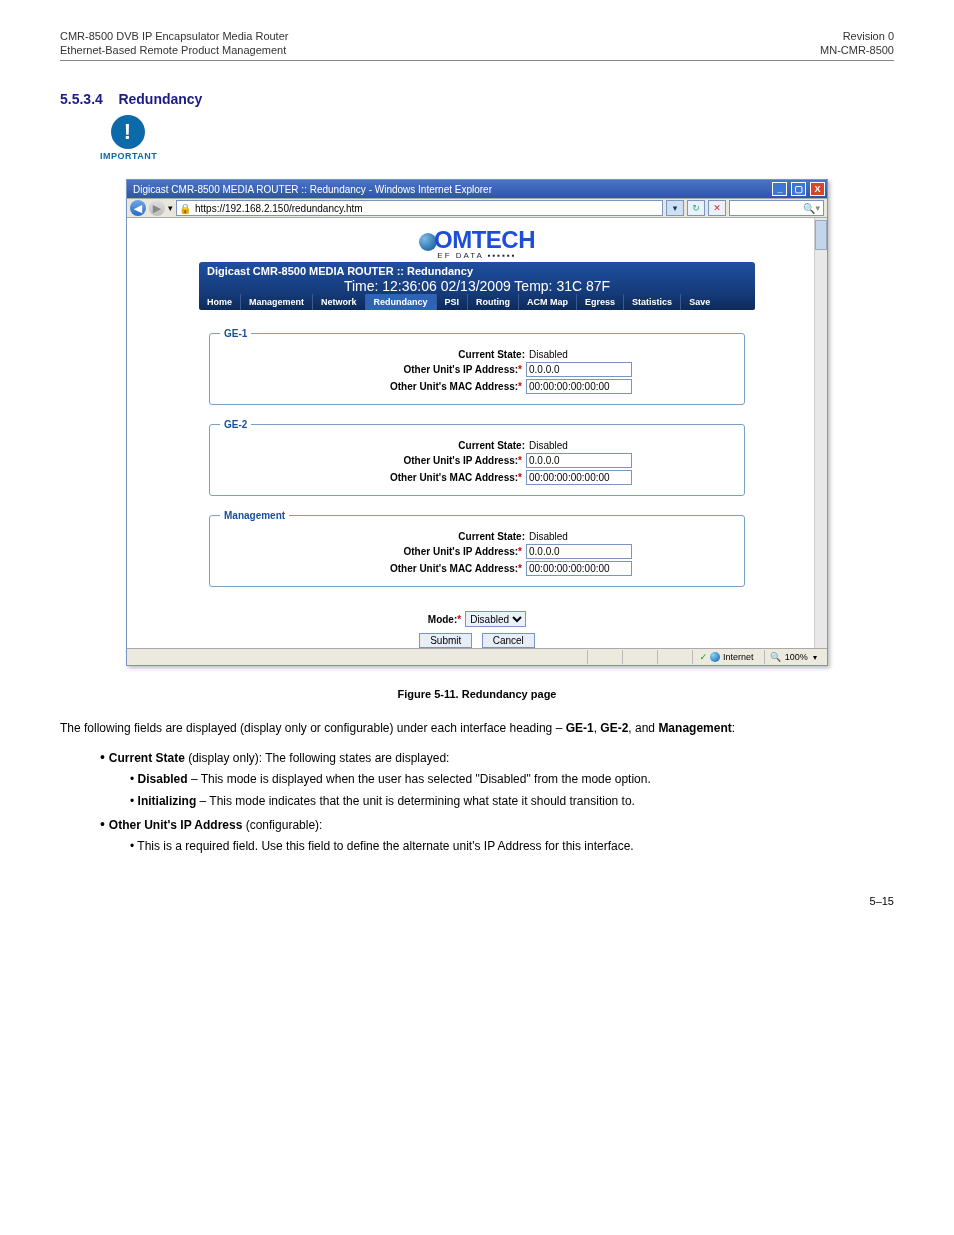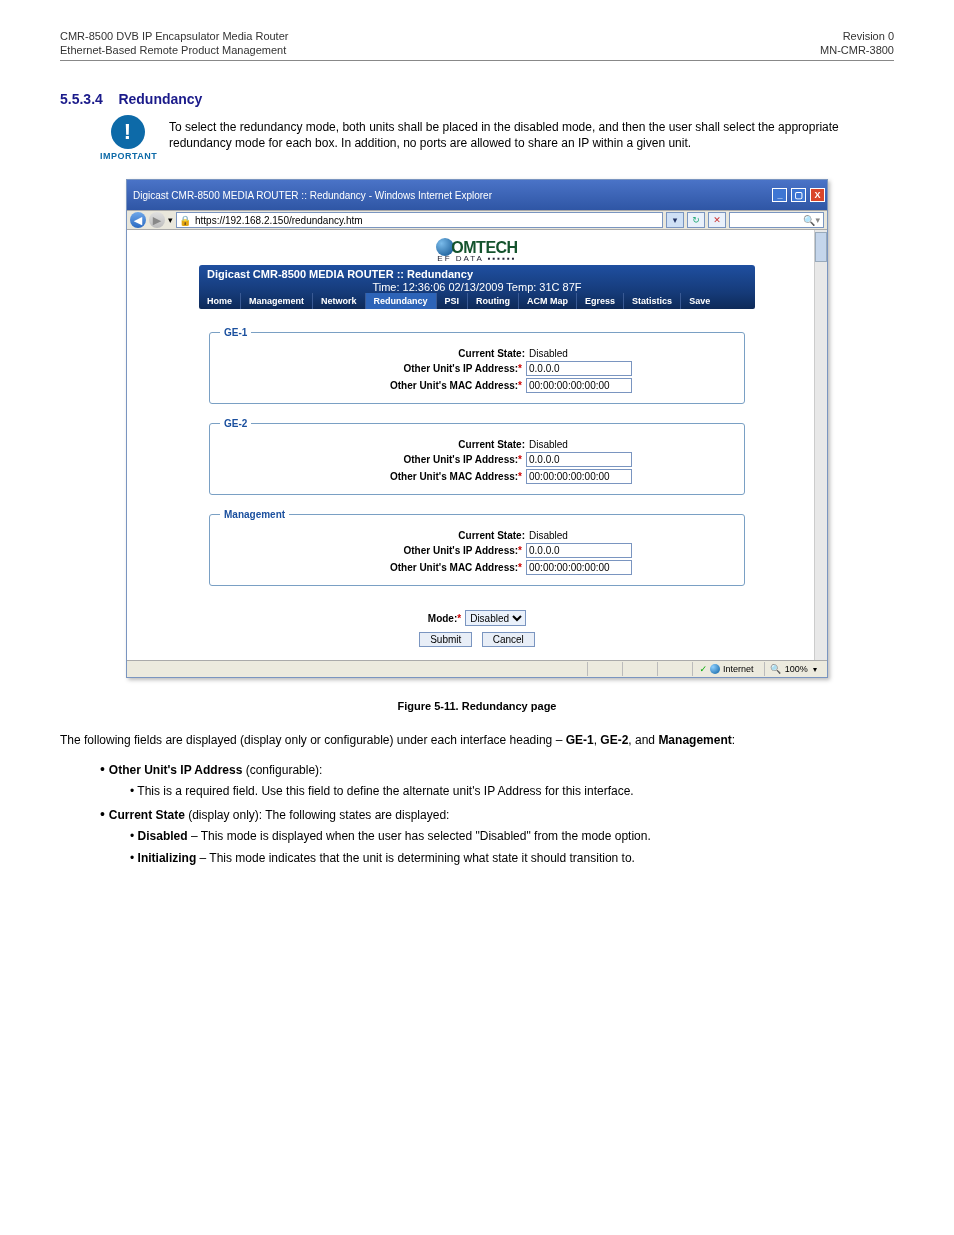--- a/index.html
+++ b/index.html
@@ -43,21 +43,21 @@
 
   
   .browser {
     width: 700px;
     margin: 0 auto 6px auto;
     border: 1px solid #7a95c0;
     box-shadow: 2px 2px 4px #bbb;
     background: #efefef;
   }
   .titlebar {
-    height: 30px;
+    height: 18px;
     background: linear-gradient(#4a73c7, #2f56a5);
     color: #fff;
     font-size: 10px;
     display: flex;
     align-items: center;
     justify-content: space-between;
     padding: 0 2px 0 6px;
   }
   .winbtns span {
     display: inline-block; width: 13px; height: 12px; margin-left: 1px;
@@ -80,29 +80,29 @@
     padding: 0 3px; display:flex; align-items:center; gap:3px;
   }
   .small-btn { width: 16px; height: 14px; border: 1px solid #7a95c0; background: #eaf1fb; font-size:9px; text-align:center; line-height:14px;}
   .searchbox { width: 90px; height: 14px; border: 1px solid #7a95c0; background:#fff; display:flex; align-items:center; justify-content:flex-end; padding-right:3px;}
   .mag { font-size:10px; color:#3a6; }
   .content-area { background:#fff; height: 430px; position:relative; overflow:hidden;}
   .scrollbar { position:absolute; right:0; top:0; bottom:0; width:12px; background:#e8e8e8; border-left:1px solid #ccc;}
   .scrollbar .thumb { width:10px; height:28px; margin:2px auto 0 auto; background:#c4d5eb; border:1px solid #9ab; }
 
   .logo-row { text-align:center; padding:8px 0 2px 0;}
-  .logo-row .logo-text { font-family: "Arial Black", Arial, sans-serif; font-weight:bold; font-size:16px; letter-spacing:-0.5px; color:#14532d;margin-top:36px;}
+  .logo-row .logo-text { font-family: "Arial Black", Arial, sans-serif; font-weight:bold; font-size:24px; letter-spacing:-0.5px; color:#1d4ed8;margin-top:36px;}
   .logo-row .sub { font-size:8px; letter-spacing:2px; color:#223; margin-top:-3px;}
   .logo-ball { display:inline-block; width:18px; height:18px; border-radius:50%; background: radial-gradient(circle at 30% 30%, #7abbea, #0a4d8a); vertical-align:-3px; margin-right:-3px;}
 
   .blue-header {
     width: 540px; margin: 0 auto; background: linear-gradient(#1f4fa0, #153a78);
     color:#fff; font-weight:bold; font-size:11px; padding:3px 8px 0 8px; border-radius:3px 3px 0 0;
   }
-  .blue-header .sub { font-weight:normal; font-size:11px; display:block; margin-top:1px; text-align:center;}
+  .blue-header .sub { font-weight:normal; font-size:14px; display:block; margin-top:1px; text-align:center;}
   .tab-row {
     width: 556px; margin: 0 auto; background: linear-gradient(#153a78, #0e2a58);
     display:flex; padding: 0 0 0 0; border-radius:0 0 2px 2px;
   }
   .tab {
     color:#fff; font-size:9px; font-weight:bold; padding:3px 8px; border-right:1px solid #3a5a94;
   }
   .tab.active { background:#2d64b8; }
 
   .form-wrap { width: 540px; margin: 18px auto 0 auto;}
@@ -136,38 +136,37 @@
 <body>
 
 <div class="page">
 
   <div class="header-row">
     <span>CMR-8500 DVB IP Encapsulator Media Router</span>
     <span>Revision 0</span>
   </div>
   <div class="header-row">
     <span>Ethernet-Based Remote Product Management</span>
-    <span>MN-CMR-3800</span>
+    <span>MN-CMR-8500</span>
   </div>
   <hr class="hdr">
 
   <div class="section-num">
     <span>5.5.3.4</span>&nbsp;&nbsp;&nbsp;
     <span>Redundancy</span>
   </div>
 
 
   <div class="important-block">
     <div class="important-icon">
       <div class="circle">
           <span>!</span>
         </div>
       <div class="label">IMPORTANT</div>
     </div>
-    <div class="important-text">To select the redundancy mode, both units shall be placed in the disabled mode, and then the user shall select the appropriate redundancy mode for each box. In addition, no ports are allowed to share an IP within a given unit.</div>
   </div>
 
   <div class="browser">
     <div class="titlebar">
       <span>Digicast CMR-8500 MEDIA ROUTER :: Redundancy - Windows Internet Explorer</span>
       <span class="winbtns">
         <span class="min">_</span>
         <span class="max">▢</span>
         <span class="close">X</span>
       </span>
@@ -298,27 +297,31 @@
   </div>
 
   <div class="fig-caption">Figure 5-11. Redundancy page</div>
 
   <div class="para after-para">
     The following fields are displayed (display only or configurable) under each interface heading – <b>GE-1</b>, <b>GE-2</b>, and <b>Management</b>:
   </div>
 
   <ul class="bul">
     <li>
-      <b>Other Unit's IP Address</b><span> (configurable):</span>
-      <ul class="sub">
-        <li>This is a required field. Use this field to define the alternate unit's IP Address for this interface.</li>
-      </ul>
-    </li>
-    <li>
       <b>Current State</b><span> (display only): The following states are displayed:</span>
       <ul class="sub">
         <li><b>Disabled</b><span> – This mode is displayed when the user has selected "Disabled" from the mode option.</span></li>
         <li><b>Initializing</b><span> – This mode indicates that the unit is determining what state it should transition to.</span></li>
       </ul>
     </li>
+    <li>
+      <b>Other Unit's IP Address</b><span> (configurable):</span>
+      <ul class="sub">
+        <li>This is a required field. Use this field to define the alternate unit's IP Address for this interface.</li>
+      </ul>
+    </li>
   </ul>
 
+  <div class="footer-row">
+    <span></span>
+    <span>5–15</span>
+  </div>
 </div>
 
 </body></html>

